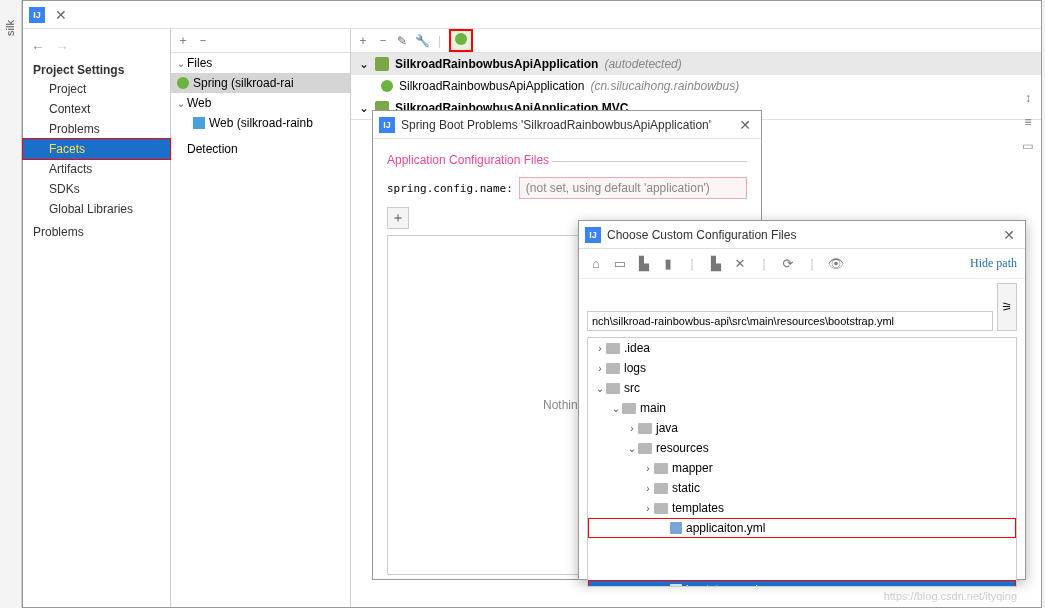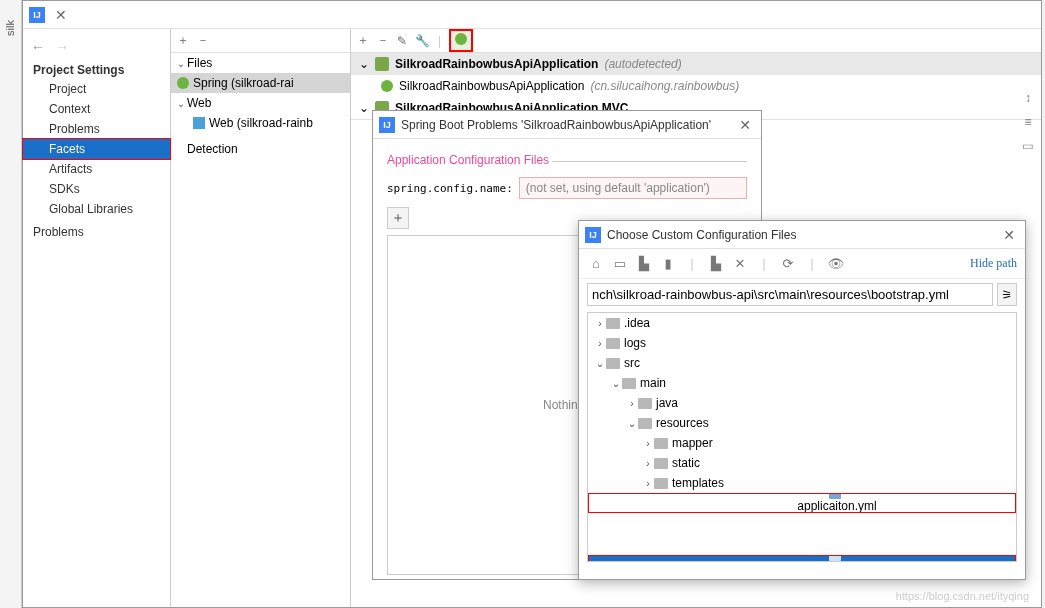--- a/index.html
+++ b/index.html
@@ -11,21 +11,21 @@
 .titlebar .x { color: #666; font-size: 14px; padding: 0 4px; cursor: default; }
 
 
 #ps-win { left: 22px; top: 0; width: 1020px; height: 608px; }
 #ps-body { display: flex; height: calc(100% - 28px); }
 #ps-sidebar { width: 148px; border-right: 1px solid #ccc; background: #fff; padding-top: 4px; }
 #ps-sidebar .navrow { height: 24px; display: flex; align-items: center; padding-left: 8px; gap: 10px; color: #888; }
 #ps-sidebar .arrow { font-size: 14px; }
 #ps-sidebar .section { padding: 6px 10px 2px; color: #333; font-weight: bold; }
 #ps-sidebar .item { padding: 3px 10px 3px 26px; color: #333; }
-#ps-sidebar .item.sel { background: #1a6fc9; color: #fef9c3; border: 1px solid red; margin: -1px; }
+#ps-sidebar .item.sel { background: #1a6fc9; color: #fde047; border: 1px solid red; margin: -1px; }
 
 #ps-mid { width: 180px; border-right: 1px solid #ccc; background: #fff; }
 #ps-mid .toolbar, #ps-right .toolbar { height: 24px; display:flex; align-items:center; gap:8px; padding:0 6px; border-bottom: 1px solid #e0e0e0; color:#666; font-size:14px; }
 .tree-row { display:flex; align-items:center; height:20px; padding-left:4px; white-space: nowrap; overflow:hidden; }
 .tree-row .twist { width:12px; color:#666; font-size:10px; display:inline-block; text-align:center; }
 .tree-row .lbl { }
 .tree-row.sel-mid { background: #d5d5d5; }
 
 #ps-right { flex:1; background:#fff; display:flex; flex-direction:column; position:relative; }
 #ps-right .toolbar .boxed { border: 2px solid red; padding: 2px 4px; background:#e8f0e0; }
@@ -49,37 +49,37 @@
 .empty-box { border:1px solid #ccc; height: 340px; margin-top:6px; display:flex; align-items:center; justify-content:center; color:#888; }
 
 
 #choose-win { left: 578px; top: 220px; width: 448px; height: 360px; z-index: 10; box-shadow: 0 3px 12px rgba(0,0,0,0.3); }
 #choose-win .titlebar { background:#fff; }
 #choose-tools { height:30px; display:flex; align-items:center; padding:0 8px; gap:6px; border-bottom:1px solid #eee; }
 #choose-tools .spacer { flex:1; }
 #choose-tools .hide { color:#2470b3;font-family:Liberation Serif, serif; }
 #choose-tools .ico { color:#777; font-size:13px; width:18px; text-align:center; }
 #path-row { display:flex; padding:4px 8px; gap:4px; }
-#path-row .path-input { flex:1; border:1px solid #ccc; padding:3px 4px; font-size:13px; white-space:nowrap; overflow:hidden; }
+#path-row .path-input { flex:1; border:1px solid #ccc; padding:3px 4px; font-size:11px; white-space:nowrap; overflow:hidden;margin-top:28px; }
 #path-row .treebtn { width:20px; border:1px solid #ccc; display:flex; align-items:center; justify-content:center; background:#f4f4f4; }
 #file-tree { border:1px solid #ccc; margin:2px 8px 8px; height: 250px; overflow:hidden; background:#fff; }
 .ft-row { display:flex; align-items:center; height:20px; white-space:nowrap; }
 .ft-row .twist { width:12px; color:#555; font-size:10px; text-align:center; }
 .ft-row .ico-folder { width:14px; height:11px; background:#b8b8b8; margin-right:4px; display:inline-block; border-radius:1px; }
 .ft-row .ico-file { width:12px; height:12px; background:#7aa3d6; margin-right:4px; display:inline-block; border-radius:1px; }
 .ft-row.selected { background:#1a6fc9; color:#fff;margin-top:42px; }
 .ft-row.selected .ico-file { background:#cfe3f7; }
-.red-box { outline: 1px solid red; outline-offset: -1px; flex-direction: column; }
+.red-box { outline: 1px solid red; outline-offset: -1px; }
 
 .left-strip { position:absolute; left:0; top:0; width:22px; height:608px; background:#f4f4f4; border-right:1px solid #ccc; }
 .left-strip .tab-txt { writing-mode: vertical-rl; transform: rotate(180deg); font-size:11px; color:#555; position:absolute; top: 20px; left:4px; }
 .right-strip { position:absolute; right:4px; top:60px; width:18px; display:flex; flex-direction:column; gap:6px; color:#777; }
 .right-strip div { width:18px; height:18px; display:flex; align-items:center; justify-content:center; }
 
-.watermark { position:absolute; right:16px; bottom:6px; color:#ccc; font-size:11px; z-index:20; }
+.watermark { position:absolute; right:28px; bottom:6px; color:#ccc; font-size:11px; z-index:20; }
 </style>
 </head>
 <body>
 
 <div class="left-strip">
   <span class="tab-txt">silk</span>
 </div>
 
 <div id="ps-win" class="window">
   <div class="titlebar">

